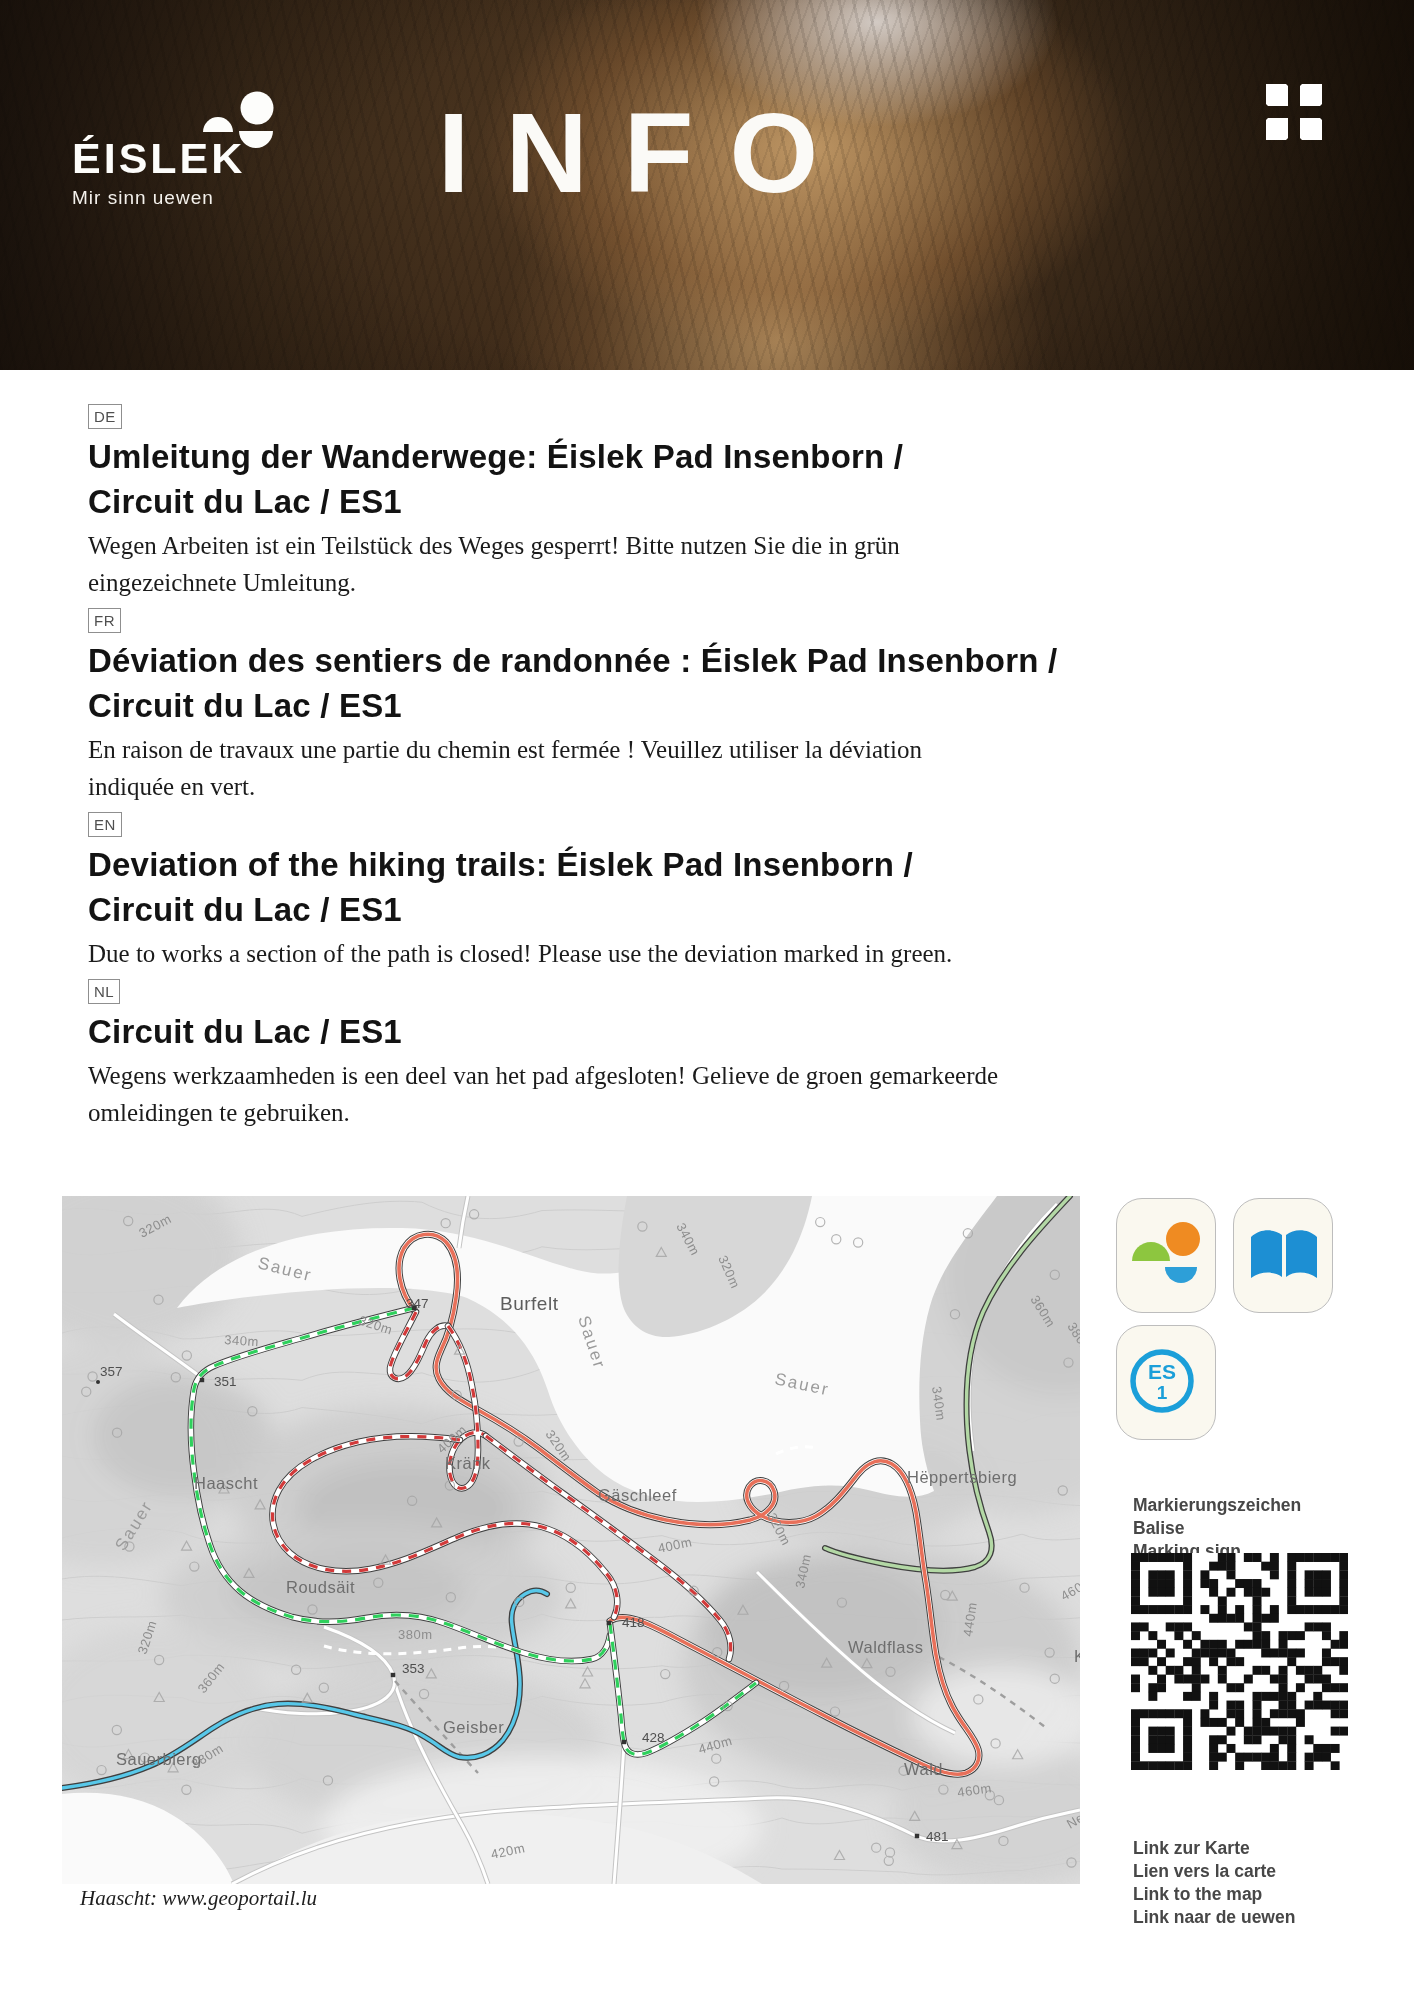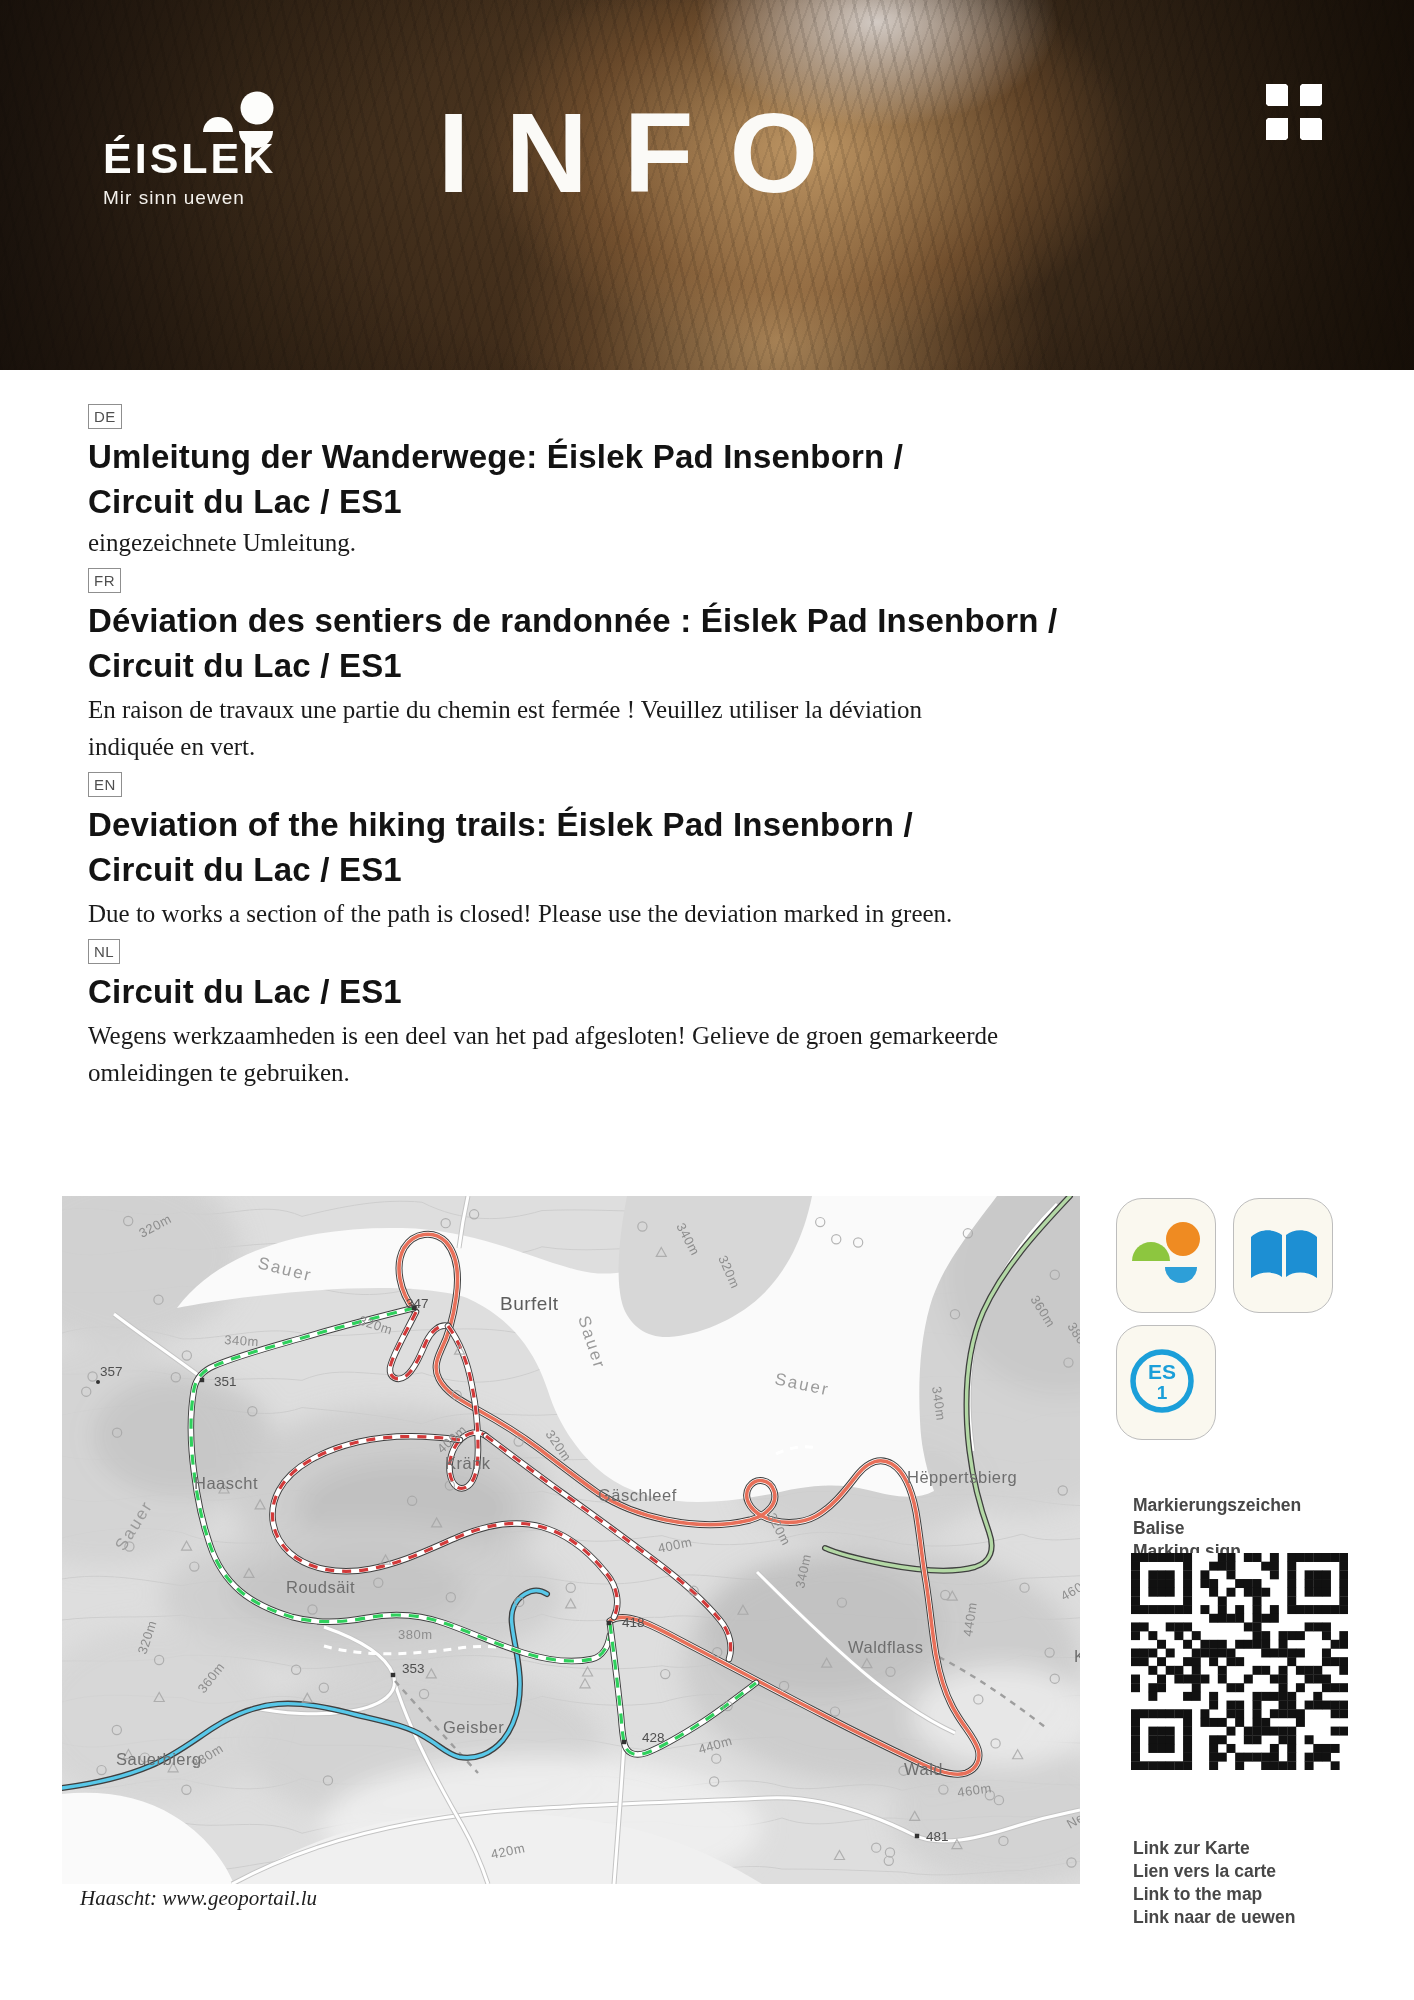--- a/index.html
+++ b/index.html
@@ -15,21 +15,21 @@
       linear-gradient(180deg, #30221466 0%, #47311c33 45%, #27190e88 100%),
       #4a3520;}
   .hero::before{content:"";position:absolute;inset:0;
     background:
       repeating-linear-gradient(78deg, rgba(20,12,6,.18) 0 3px, rgba(0,0,0,0) 3px 14px),
       repeating-linear-gradient(-70deg, rgba(25,16,8,.14) 0 2px, rgba(0,0,0,0) 2px 11px);
     mix-blend-mode:multiply;opacity:.55;}
   .hero::after{content:"";position:absolute;inset:0;
     background:radial-gradient(ellipse 900px 420px at 53% 52%, rgba(0,0,0,0) 45%, rgba(16,10,5,.55) 100%);}
 
-  .brand{position:absolute;left:103px;top:134px;color:#fff;z-index:3;}
+  .brand{position:absolute;left:72px;top:134px;color:#fff;z-index:3;}
   .brand-word{font-size:43px;font-weight:800;letter-spacing:3px;color:#fdfdfb;}
   .brand-tag{font-size:19px;font-weight:300;letter-spacing:1px;margin-top:4px;color:#f4f1ec;}
   .brand-circles{position:absolute;left:196px;top:86px;z-index:3;}
   .hero-title{position:absolute;left:0;top:96px;width:1256px;text-align:center;z-index:2;
     color:#fbfaf7;font-size:114px;font-weight:800;letter-spacing:36px;text-indent:36px;line-height:1;}
   .hero-corner{position:absolute;left:1258px;top:76px;z-index:3;}
 
   
   .sections{position:absolute;left:88px;top:404px;width:1270px;}
   .lang-tag{display:inline-block;border:1.5px solid #8f8f8f;color:#4f4f4f;font-size:15px;
@@ -78,20 +78,21 @@
     <path d="M8,8 L28,8 L64,44 L64,64 L44,64 L8,28 Z" fill="#fff"></path>
     <path d="M64,8 L64,28 L28,64 L8,64 L8,44 L44,8 Z" fill="#fff"></path>
   </g>
 </svg>
 
 <div class="sections">
   <div class="section">
     <div class="lang-tag">DE</div>
     <div class="sec-title">Umleitung der Wanderwege: Éislek Pad Insenborn /</div>
     <div class="sec-title">Circuit du Lac / ES1</div>
+    <div class="sec-body">Wegen Arbeiten ist ein Teilstück des Weges gesperrt! Bitte nutzen Sie die in grün</div>
     <div class="sec-body" style="margin-top:0">eingezeichnete Umleitung.</div>
   </div>
   <div class="section">
     <div class="lang-tag">FR</div>
     <div class="sec-title">Déviation des sentiers de randonnée : Éislek Pad Insenborn /</div>
     <div class="sec-title">Circuit du Lac / ES1</div>
     <div class="sec-body">En raison de travaux une partie du chemin est fermée ! Veuillez utiliser la déviation</div>
     <div class="sec-body" style="margin-top:0">indiquée en vert.</div>
   </div>
   <div class="section">

